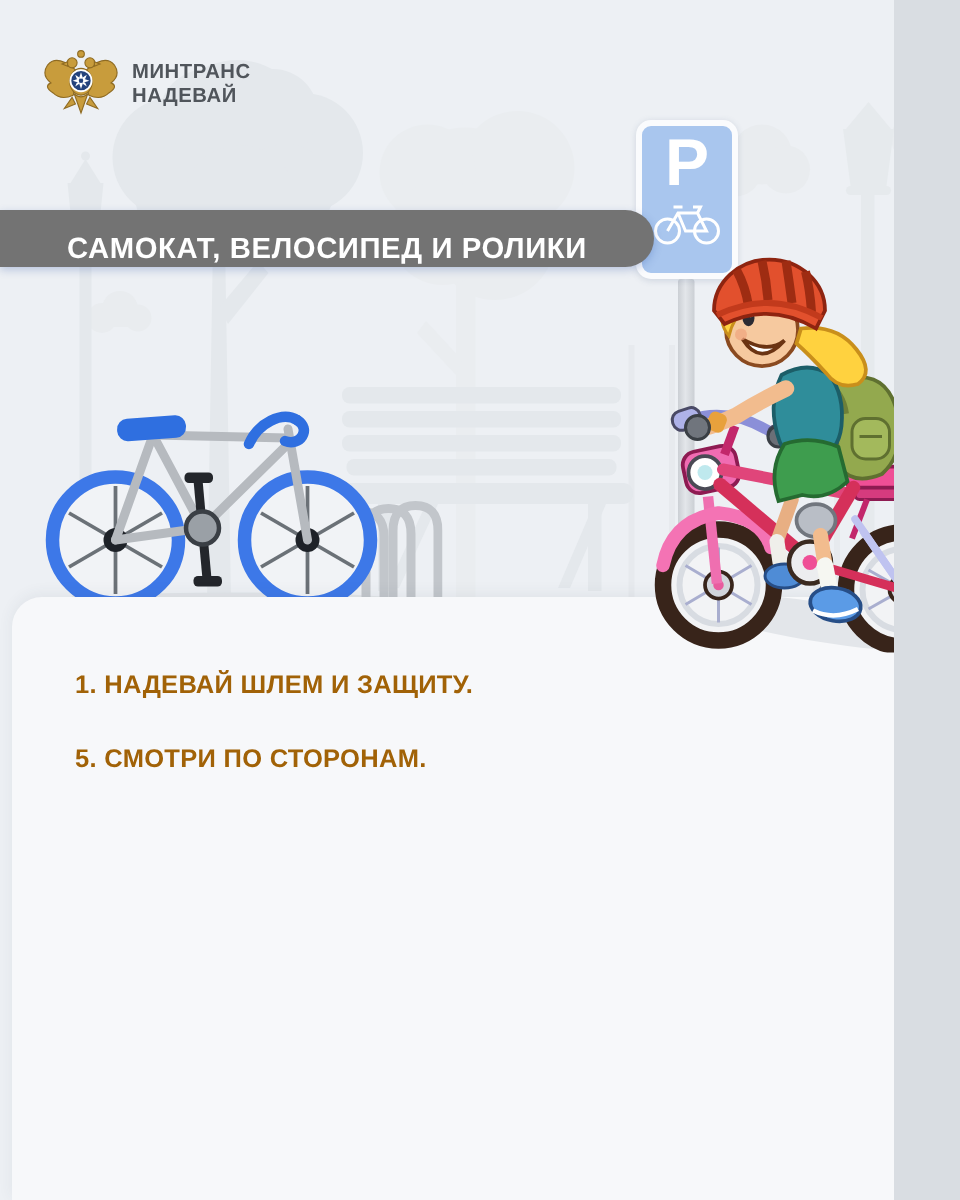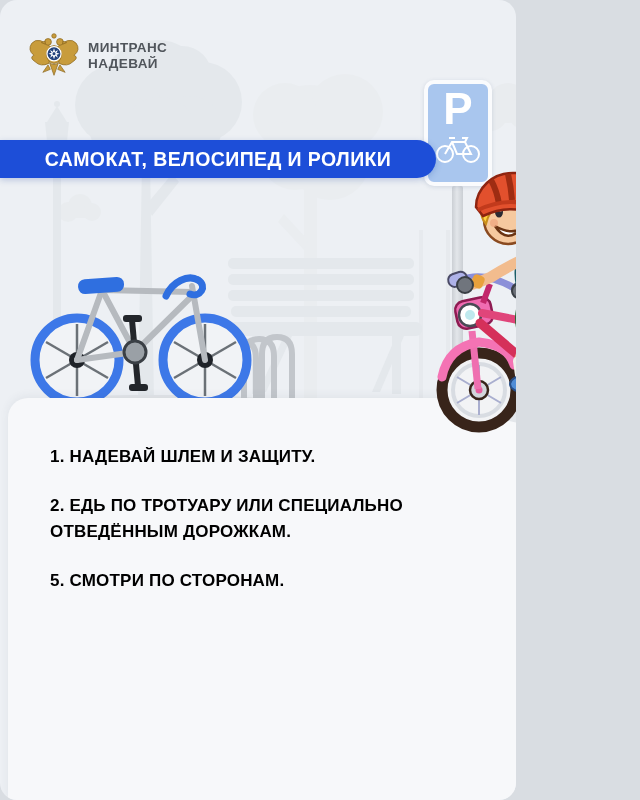--- a/index.html
+++ b/index.html
@@ -1,33 +1,32 @@
 <!DOCTYPE html>
 <html><head>
 <meta charset="utf-8">
 <style>
   html,body{margin:0;padding:0;background:#d9dde2;}
   .stage{
-    position:relative;width:516px;height:800px;overflow:hidden;
+    position:relative;width:596px;height:800px;overflow:hidden;
     background:#EDF0F4;
     font-family:"Liberation Sans","DejaVu Sans",sans-serif;
-    border-radius:17px;
   }
   .stage *{box-sizing:border-box;}
   
   .scenery{position:absolute;left:0;top:0;width:640px;height:800px;}
   
   .logo{position:absolute;left:28px;top:26px;display:flex;align-items:center;gap:8px;}
   .logo-emblem{width:52px;height:60px;}
   .logo-text{font-size:13.5px;font-weight:bold;color:#50555B;line-height:16px;letter-spacing:.4px;}
   
   .banner{
     position:absolute;left:0;top:140px;width:436px;height:38px;
-    background:#1d4ed8;border-radius:0 19px 19px 0;
-    display:flex;align-items:center;justify-content:center;
+    background:#737373;border-radius:0 19px 19px 0;
+    display:flex;align-items:flex-end;justify-content:center;
     box-shadow:0 2px 6px rgba(30,70,160,.25);
   }
   .banner-title{color:#FFFFFF;font-size:19.5px;font-weight:bold;letter-spacing:.4px;white-space:nowrap;}
   
   .sign{
     position:absolute;left:424px;top:80px;width:68px;height:106px;
     background:#A9C6EE;border:4px solid #FAFBFD;border-radius:10px;
     display:flex;flex-direction:column;align-items:center;
     box-shadow:0 1px 4px rgba(80,100,140,.18);
   }
@@ -35,21 +34,21 @@
   .sign-pole{position:absolute;left:452px;top:186px;width:11px;height:212px;
     background:linear-gradient(90deg,#CBCFD4,#E3E6EA 45%,#CBCFD4);border-radius:2px;}
   
   .card{
     position:absolute;left:8px;top:398px;width:624px;height:402px;
     background:#F7F8FA;border-radius:20px 20px 0 0;
     box-shadow:0 -2px 10px rgba(60,70,90,.07);
   }
   .rules{position:absolute;left:42px;top:46px;width:460px;}
   .rule-item{
-    font-size:17px;line-height:26px;font-weight:600;color:#000000;
+    font-size:17px;line-height:26px;font-weight:600;color:#a16207;
     letter-spacing:.2px;margin-bottom:23px;max-width:450px;
   }
   
   .parked-bike{position:absolute;left:20px;top:258px;width:275px;height:150px;}
   .girl-bike{position:absolute;left:420px;top:163px;width:220px;height:272px;}
 </style>
 </head>
 <body>
 
 <div class="stage">
@@ -235,21 +234,20 @@
     </g>
     <g fill="none" stroke="#2F6FE0" stroke-width="7" stroke-linecap="round">
       <path d="M146,38 C152,24 168,16 178,22"></path>
       <path d="M178,22 C188,28 180,40 170,36"></path>
     </g>
   </svg>
 
   <div class="card">
     <div class="rules">
       <div class="rule-item">1. НАДЕВАЙ ШЛЕМ И ЗАЩИТУ.</div>
-      <div class="rule-item">2. ЕДЬ ПО ТРОТУАРУ ИЛИ СПЕЦИАЛЬНО ОТВЕДЁННЫМ ДОРОЖКАМ.</div>
       <div class="rule-item">5. СМОТРИ ПО СТОРОНАМ.</div>
     </div>
   </div>
 
   <svg class="girl-bike" viewBox="0 0 220 272" xmlns="http://www.w3.org/2000/svg">
     <ellipse cx="128" cy="252" rx="98" ry="13" fill="#E3E6EA" transform="rotate(9 128 252)"></ellipse>
 
     <g>
       <circle cx="182" cy="230" r="38" fill="#F2F3F5" stroke="#38241A" stroke-width="11"></circle>
       <circle cx="182" cy="230" r="27" fill="none" stroke="#D8DCE2" stroke-width="4"></circle>

